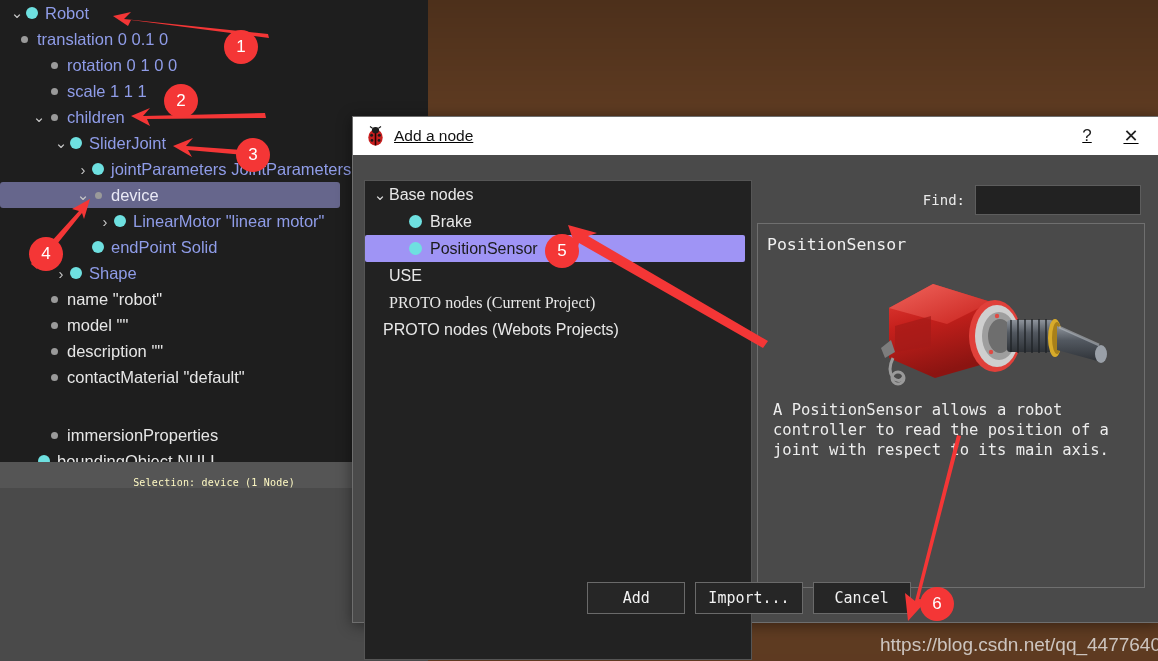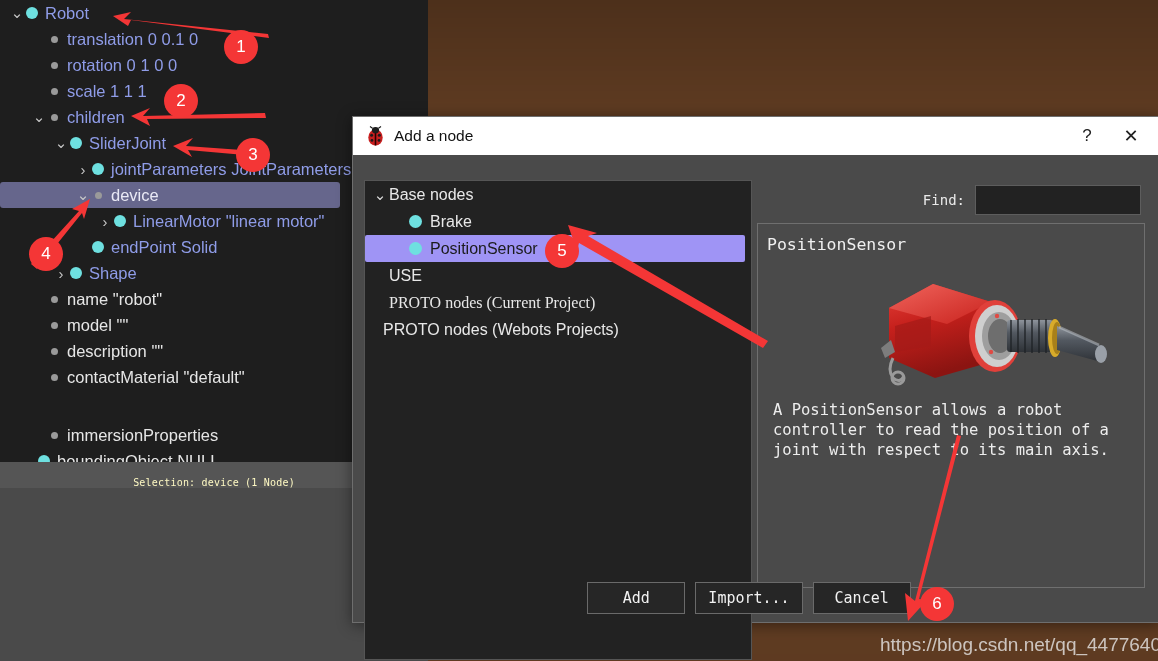--- a/index.html
+++ b/index.html
@@ -46,21 +46,21 @@
   .statusbar{position:absolute;left:0;top:462px;width:428px;height:26px;
     background:#555555;color:#fef9c3;
     font-family:"DejaVu Sans Mono","Liberation Mono",monospace;font-size:10px;
     display:flex;align-items:flex-end;justify-content:center;letter-spacing:.2px;}
   .left-fill{position:absolute;left:0;top:488px;width:428px;height:173px;background:#4a4a4a;}
 
   
   .dialog{position:absolute;left:352px;top:116px;width:806px;height:505px;
     background:#4a4a4a;border:1px solid #6e6e6e;box-shadow:0 2px 14px rgba(0,0,0,.45);}
   .dlg-title{height:38px;background:#ffffff;display:flex;align-items:center;
-    padding:0 6px 0 12px;}
+    padding:0 6px 0 12px;text-decoration:underline;}
   .dlg-icon{width:21px;height:20px;flex:0 0 21px;margin-right:8px;position:relative;}
   .dlg-title-text{font-size:15.5px;color:#111;flex:1;}
   .dlg-btn{width:44px;height:38px;display:flex;align-items:center;justify-content:center;
     color:#222;font-size:18px;}
   .dlg-btn.q{font-size:17px;}
 
   .dlg-body{position:absolute;left:0;top:38px;width:806px;height:467px;}
 
   .node-list{position:absolute;left:11px;top:25px;width:386px;height:478px;
     background:#222222;border:1px solid #555;overflow:hidden;}
@@ -118,21 +118,21 @@
     <div class="floor-shade"></div>
   </div>
 
   <div class="tree-panel">
     <div class="inner" id="tree-list">
         <div class="tree-row" style="padding-left: 8px;">
           <span class="tw" style="line-height: 6px; font-size: 15px;">⌄</span>
           <span class="bullet-node"></span>
           <span class="lbl">Robot</span>
         </div>
-        <div class="tree-row" style="padding-left: 30px;">
+        <div class="tree-row" style="">
           <span class="tw"></span>
           <span class="bullet-field"></span>
           <span class="lbl">translation 0 0.1 0</span>
         </div>
         <div class="tree-row" style="padding-left: 30px;">
           <span class="tw"></span>
           <span class="bullet-field"></span>
           <span class="lbl">rotation 0 1 0 0</span>
         </div>
         <div class="tree-row" style="padding-left: 30px;">

